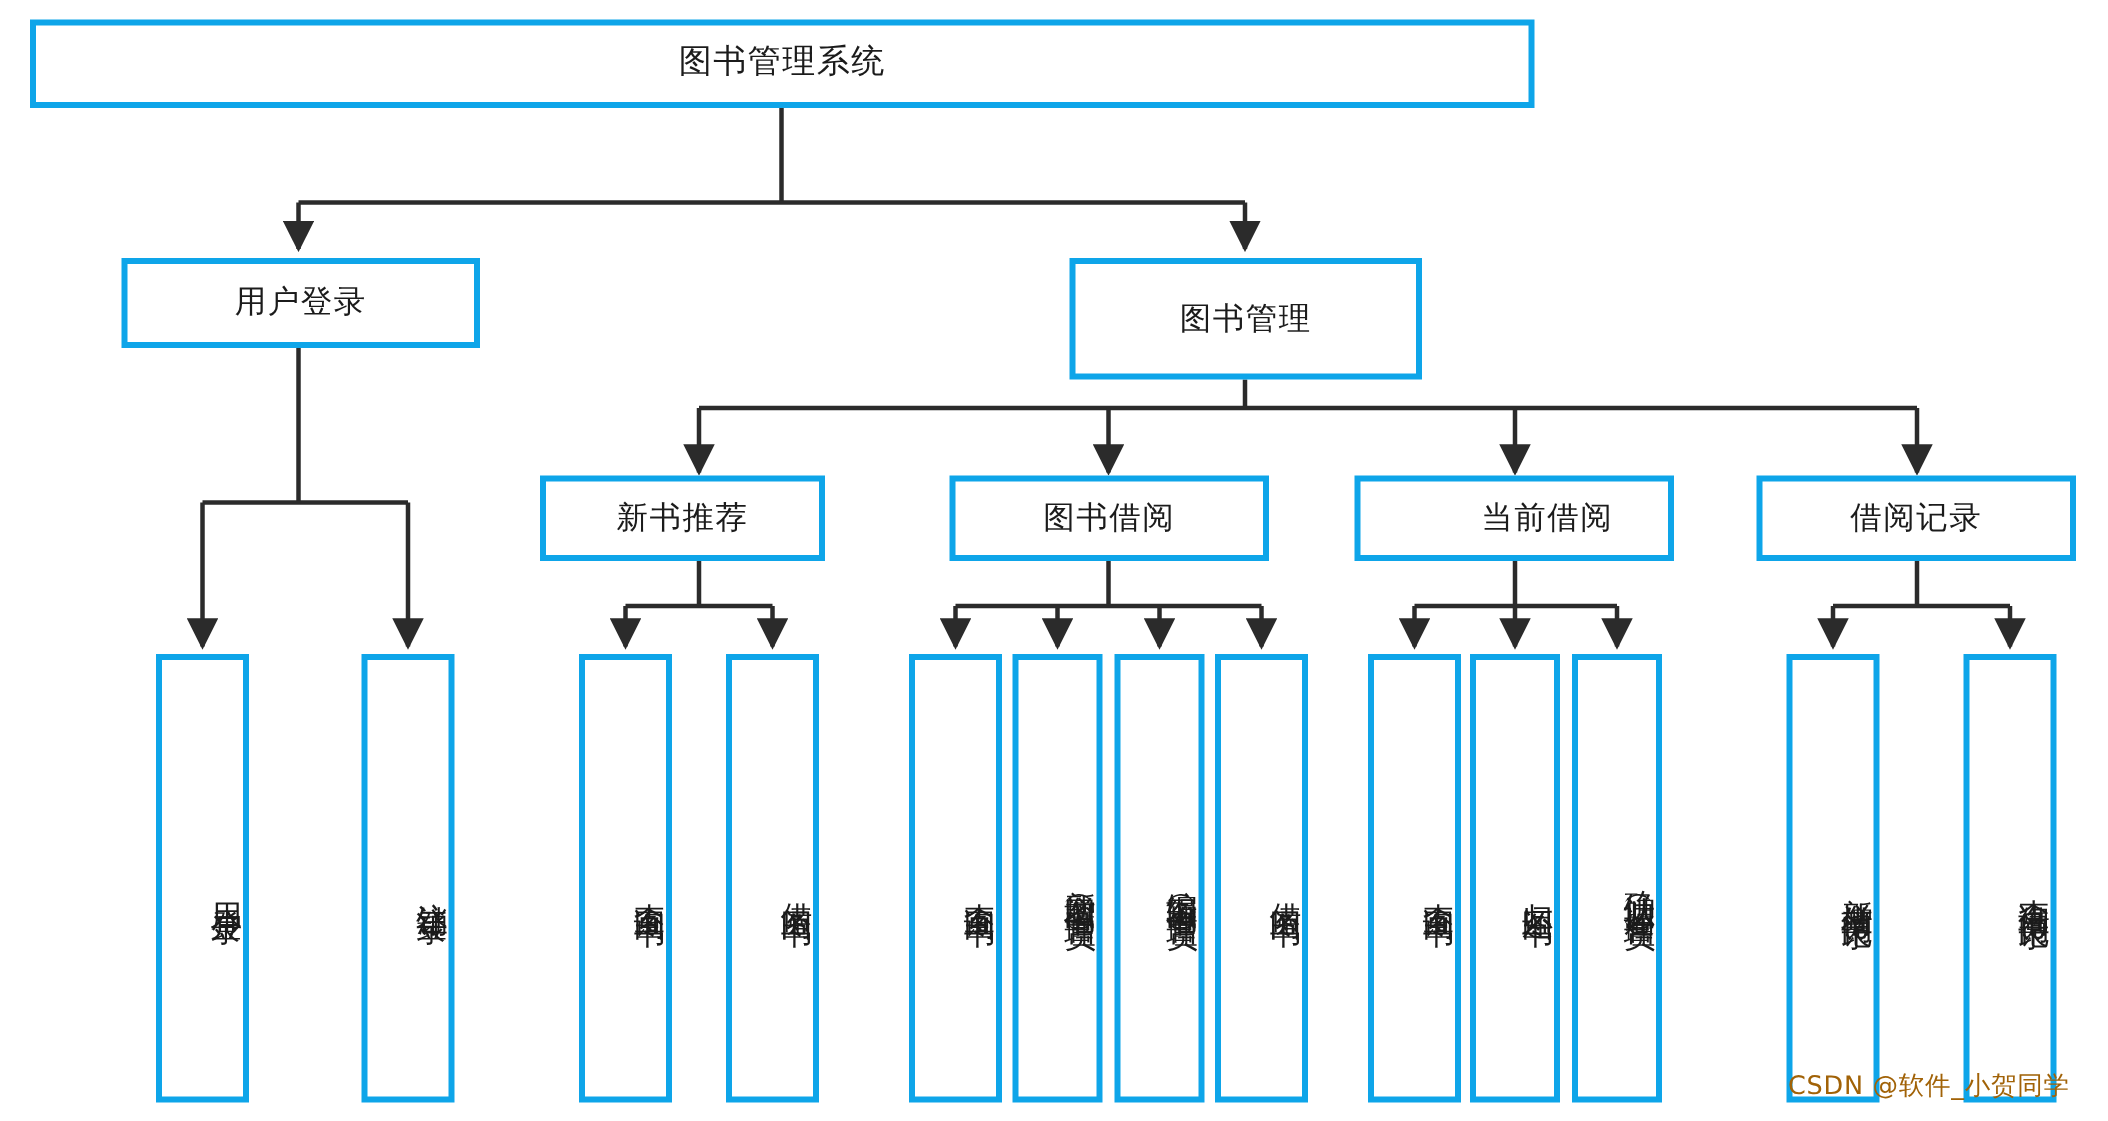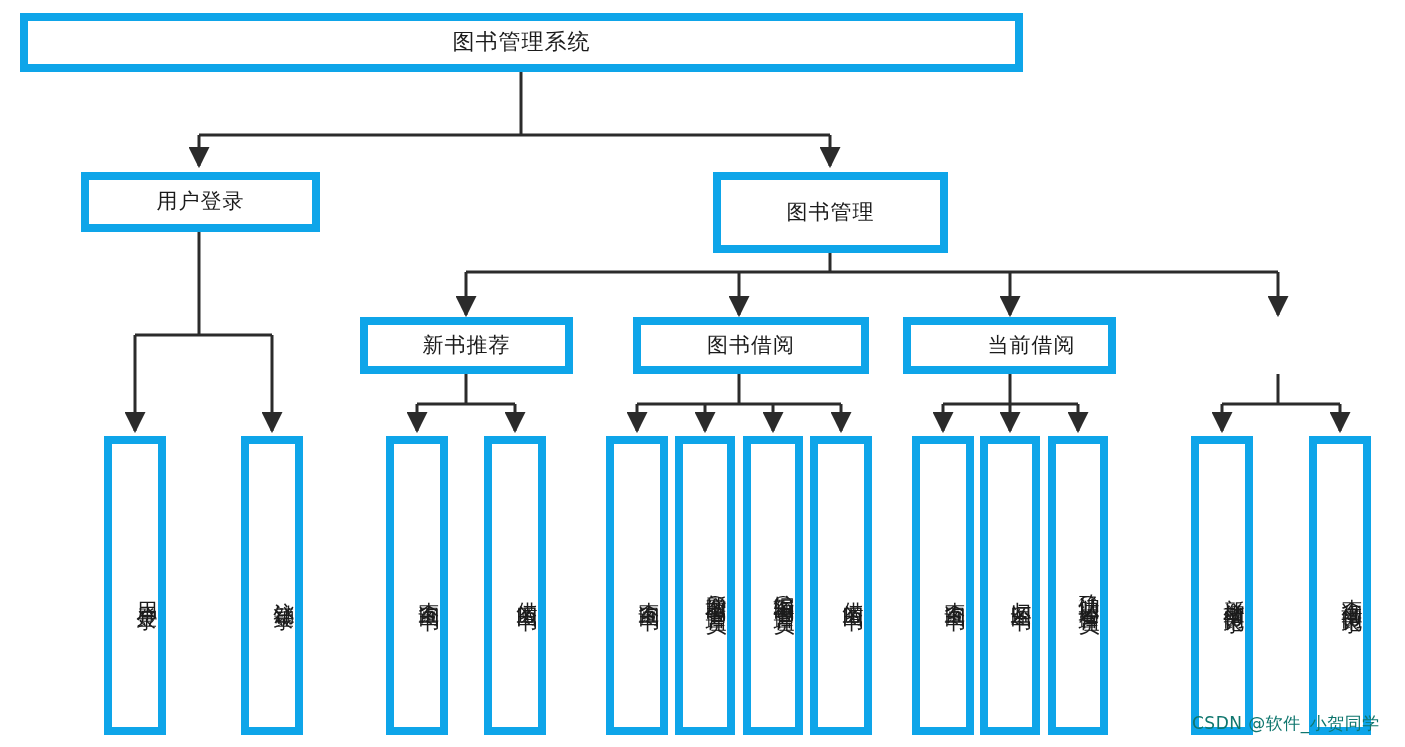--- a/index.html
+++ b/index.html
@@ -23,21 +23,21 @@
     left: 0;
     top: 0;
     width: 1405px;
     height: 747px;
     pointer-events: none;
   }
   .node {
     position: absolute;
     box-sizing: border-box;
     background: #ffffff;
-    border: 8px solid #0ea5e9;
+    border: 4px solid #0ea5e9;
     display: flex;
     align-items: center;
     justify-content: center;
     color: #1b1b1b;
   }
   .node-h {
     font-size: 21px;
     letter-spacing: 1px;
     line-height: 1.1;
     white-space: nowrap;
@@ -56,21 +56,21 @@
     padding-top: 10px;
   }
   .node-v > span {
     writing-mode: vertical-rl;
     text-orientation: upright;
     display: block;
   }
   .watermark {
     position: absolute;
     font-size: 17px;
-    color: #0f766e;
+    color: #a16207;
     white-space: nowrap;
     letter-spacing: 0.5px;
   }
 </style>
 </head>
 <body>
 
 <div id="diagram-root">
 
   <svg id="edge-layer" width="1405" height="747" viewBox="0 0 1405 747" xmlns="http://www.w3.org/2000/svg">
@@ -128,28 +128,31 @@
     <span>图书管理系统</span>
   </div>
 
   <div class="node node-h" style="left:81px; top:172px; width:239px; height:60px;">
     <span>用户登录</span>
   </div>
   <div class="node node-h" style="left:713px; top:172px; width:235px; height:81px;">
     <span>图书管理</span>
   </div>
 
-  <div class="node node-h" style="left:360px; top:317px; width:213px; height:57px;">
+  <div class="node node-h" style="left:360px; top:317px; width:190px; height:57px;">
     <span>新书推荐</span>
   </div>
-  <div class="node node-h" style="left:633px; top:317px; width:236px; height:57px;">
+  <div class="node node-h" style="left:633px; top:317px; width:213px; height:57px;">
     <span>图书借阅</span>
   </div>
   <div class="node node-h" style="left:903px; top:317px; width:213px; height:57px;padding-left:44px;">
     <span>当前借阅</span>
+  </div>
+  <div class="node node-h" style="left:1171px; top:317px; width:213px; height:57px;">
+    <span>借阅记录</span>
   </div>
 
   <div class="node node-v" style="left:104px; top:436px; width:62px; height:299px;">
     <span>用户登录</span>
   </div>
   <div class="node node-v" style="left:241px; top:436px; width:62px; height:299px;">
     <span>注销登录</span>
   </div>
 
   <div class="node node-v" style="left:386px; top:436px; width:62px; height:299px;">

